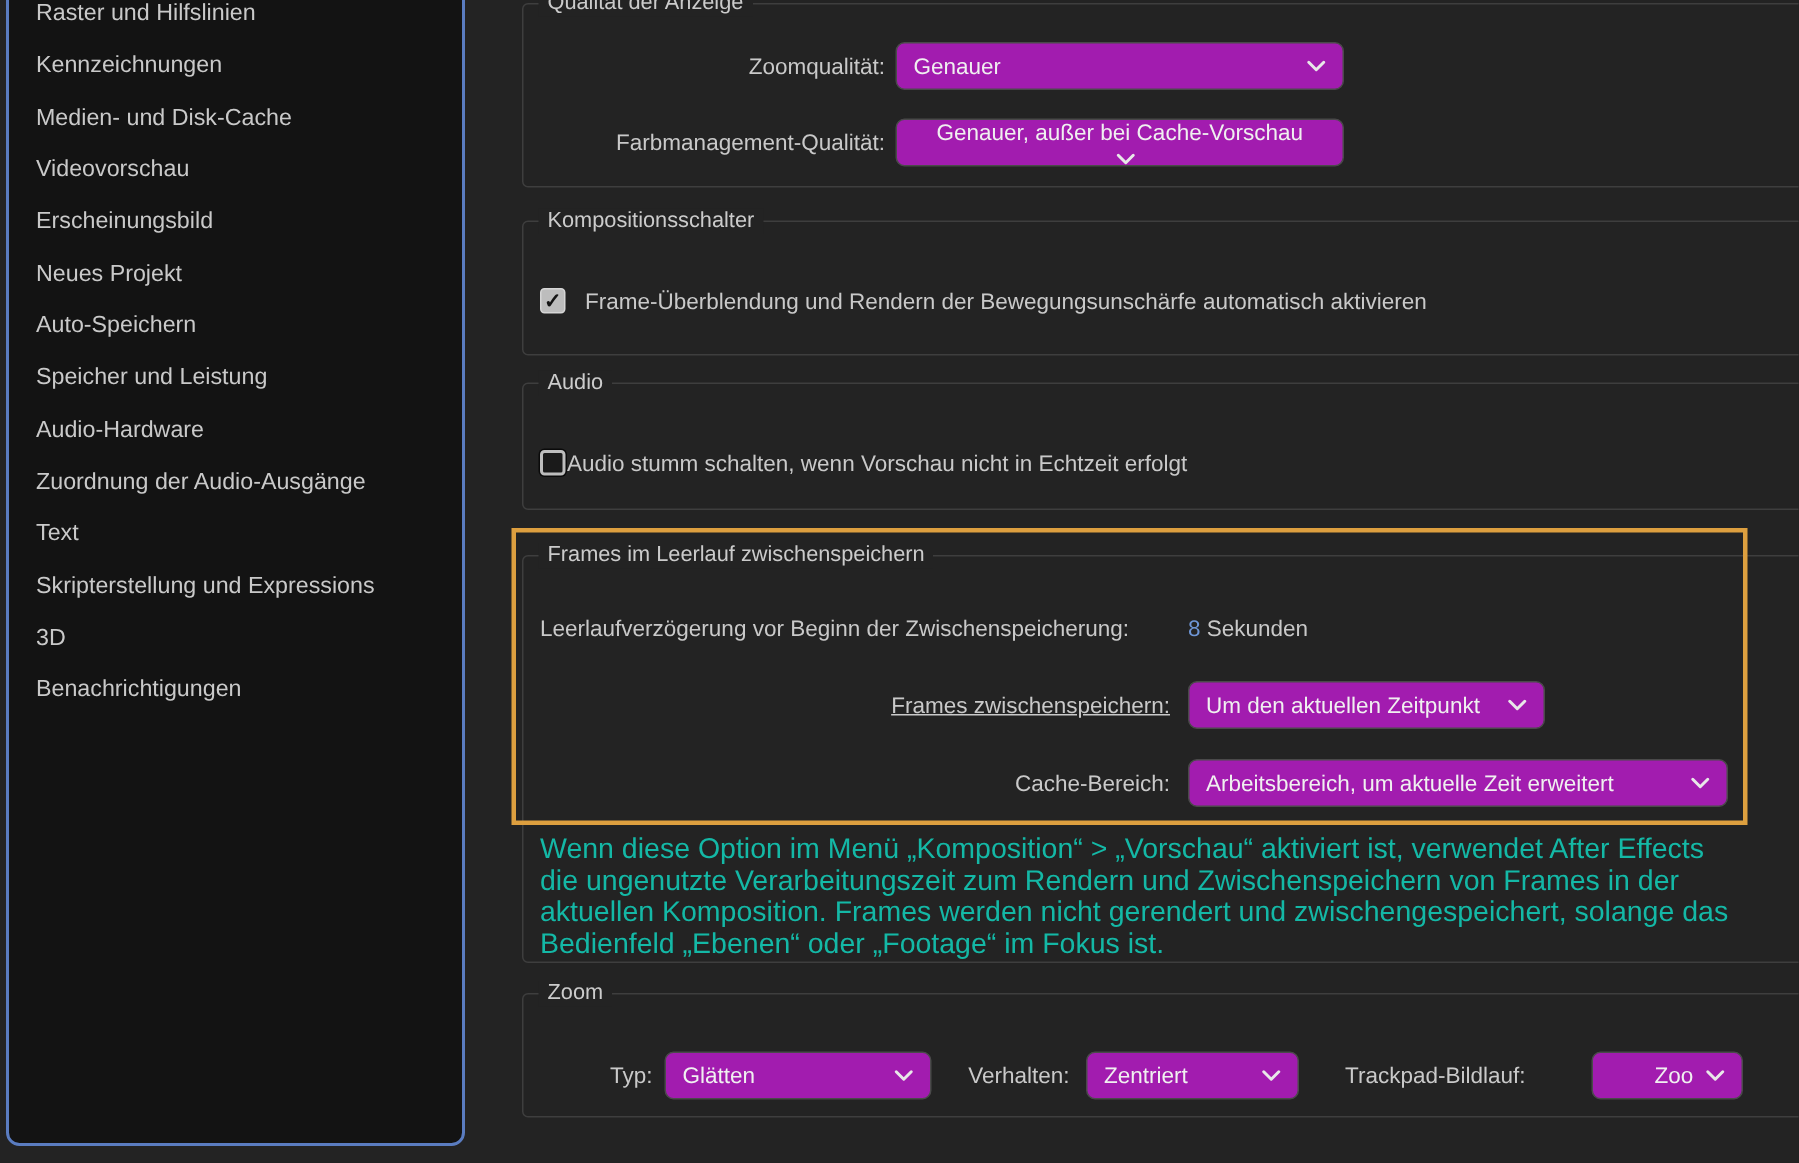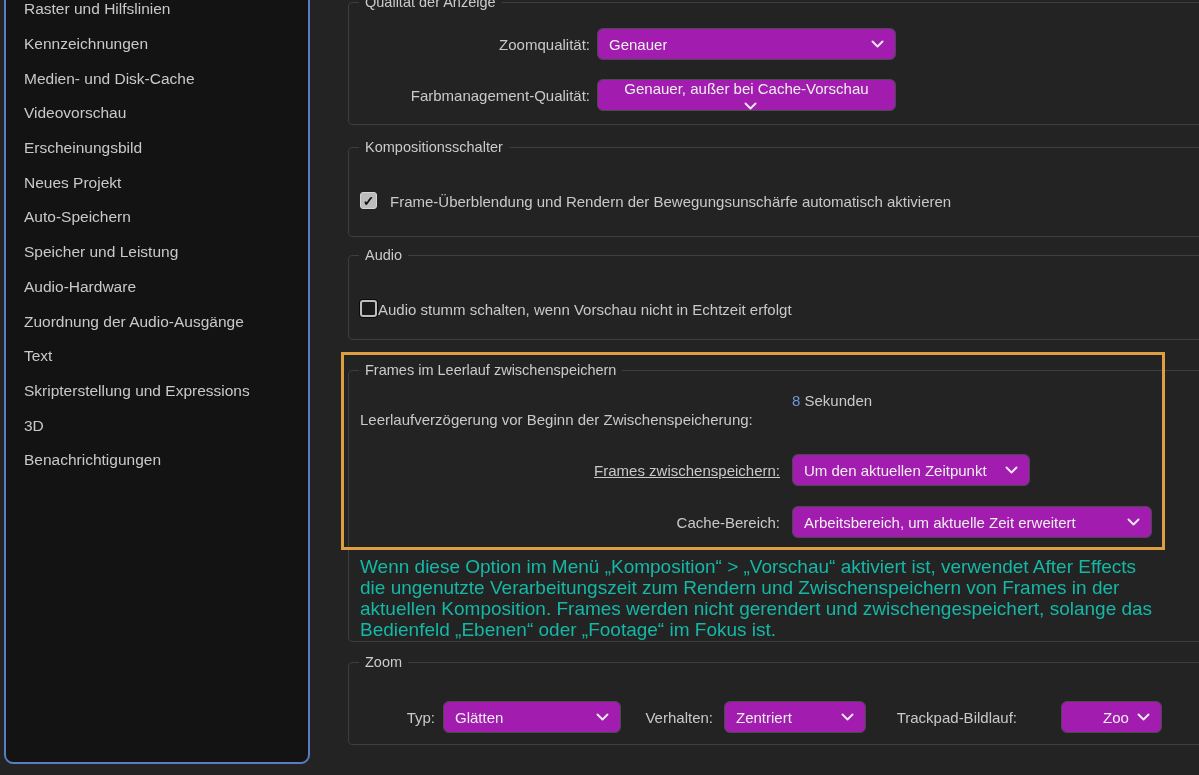--- a/index.html
+++ b/index.html
@@ -152,21 +152,21 @@
 
     <span class="cb checked" style="left:15px;top:192px;">
       <span class="check">✓</span>
     </span>
     <div class="flabel" style="left:45px;top:193px;">Frame-Überblendung und Rendern der Bewegungsunschärfe automatisch aktivieren</div>
 
     <span class="cb unchecked" style="left:15px;top:300px;"></span>
     <div class="flabel" style="left:33px;top:301px;">Audio stumm schalten, wenn Vorschau nicht in Echtzeit erfolgt</div>
 
     <div class="flabel" style="left:15px;top:411px;">Leerlaufverzögerung vor Beginn der Zwischenspeicherung:</div>
-    <div class="flabel" style="left:447px;top:392px;">
+    <div class="flabel" style="left:447px;top:411px;">
       <span class="hot">8</span>
       <span class="unit">Sekunden</span>
     </div>
 
     <div class="flabel ralign" style="left:0;width:435px;top:462px;text-decoration:underline;">Frames zwischenspeichern:</div>
     <div class="dd" style="left:447px;top:454px;width:238px;">
       <span class="dd-val">Um den aktuellen Zeitpunkt</span>
       <svg class="chev" viewBox="0 0 13 8">
           <path d="M1.5 1.5l5 5 5-5" fill="none" stroke="#e8e8e8" stroke-width="2" stroke-linecap="round" stroke-linejoin="round"></path>
         </svg>

